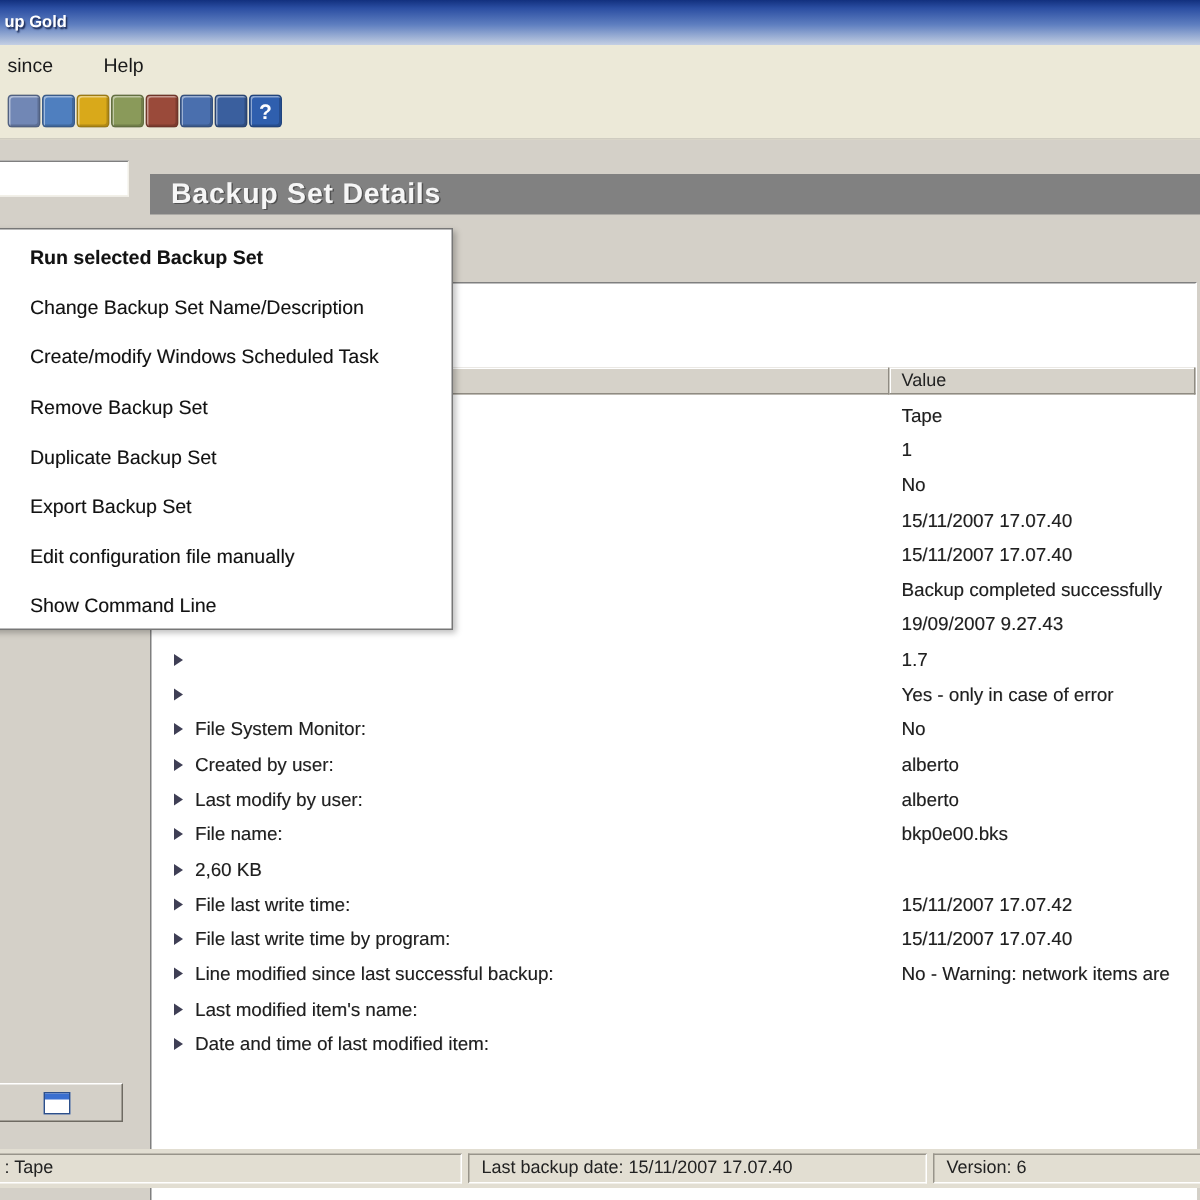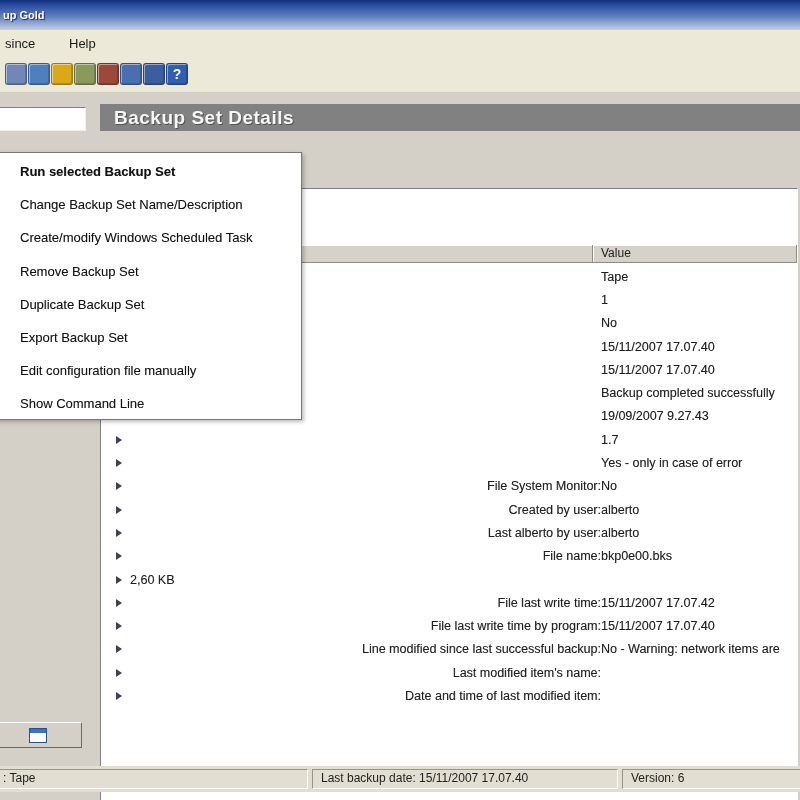--- a/index.html
+++ b/index.html
@@ -41,21 +41,21 @@
   }
   .side-btn{
     position:absolute;left:-6px;top:722px;width:88px;height:26px;box-sizing:border-box;
     background:#d4d0c8;border:1px solid;border-color:#ffffff #6e6a62 #6e6a62 #ffffff;
     display:flex;align-items:center;justify-content:center;padding:0;
   }
   .win-icon{display:inline-block;width:16px;height:13px;border:1px solid #2c4f8a;background:#fff;position:relative;}
   .win-bar{position:absolute;left:0;top:0;right:0;height:4px;background:#3a6fd0;}
   
   .section-header{
-    position:absolute;left:100px;top:104px;width:700px;height:27px;box-sizing:border-box;
+    position:absolute;left:100px;top:116px;width:700px;height:27px;box-sizing:border-box;
     background:#818181;color:#f6f6f6;
     font-size:19px;font-weight:bold;line-height:27px;padding-left:14px;letter-spacing:.5px;
     text-shadow:1px 1px 0 rgba(55,55,55,.65);
   }
   
   .content{
     position:absolute;left:100px;top:140px;width:698px;height:616px;box-sizing:border-box;
     background:#fff;border:1px solid;border-color:#7f7f7f #ffffff #ffffff #7f7f7f;margin-top:48px;
   }
   .thead{position:absolute;top:56px;left:0;right:0;height:18px;}
@@ -70,21 +70,21 @@
   .rows{position:absolute;top:76px;left:0;right:0;}
   .t-row{
     height:23.3px;display:flex;align-items:center;white-space:nowrap;
     font-size:12.5px;color:#1f1f1f;text-shadow:.3px 0 0 rgba(0,0,0,.35);
   }
   .bullet{
     flex:0 0 auto;width:0;height:0;
     border-top:4px solid transparent;border-bottom:4px solid transparent;
     border-left:6px solid #3f3f55;margin-left:15px;margin-right:8px;
   }
-  .t-label{flex:0 0 471px;overflow:hidden;text-align:right;}
+  .t-label{flex:0 0 471px;overflow:hidden;}
   .t-value{flex:1 1 auto;overflow:hidden;}
   
   .context-menu{
     position:absolute;left:-8px;top:152px;width:310px;height:268px;box-sizing:border-box;
     background:#fff;border:1px solid #777;box-shadow:2px 2px 4px rgba(0,0,0,.25);
     padding-top:2px;z-index:50;
   }
   .cm-item{
     height:33.2px;display:flex;align-items:center;padding-left:27px;
     font-size:13px;color:#121212;text-shadow:.3px 0 0 rgba(0,0,0,.3);cursor:default;
@@ -192,21 +192,21 @@
         <span class="t-label">File System Monitor:</span>
         <span class="t-value">No</span>
       </div>
       <div class="t-row">
         <span class="bullet"></span>
         <span class="t-label">Created by user:</span>
         <span class="t-value">alberto</span>
       </div>
       <div class="t-row">
         <span class="bullet"></span>
-        <span class="t-label">Last alberto by user:</span>
+        <span class="t-label">Last modify by user:</span>
         <span class="t-value">alberto</span>
       </div>
       <div class="t-row">
         <span class="bullet"></span>
         <span class="t-label">File name:</span>
         <span class="t-value">bkp0e00.bks</span>
       </div>
       <div class="t-row">
         <span class="bullet"></span>
         <span class="t-value">2,60 KB</span>

